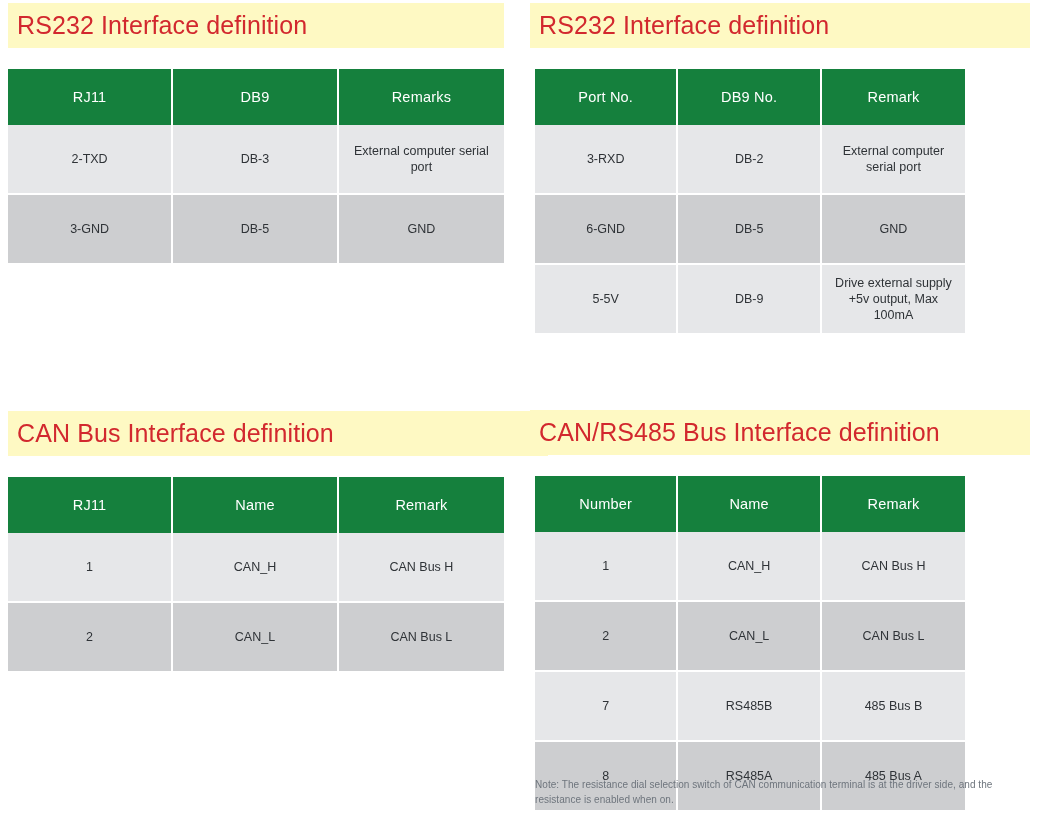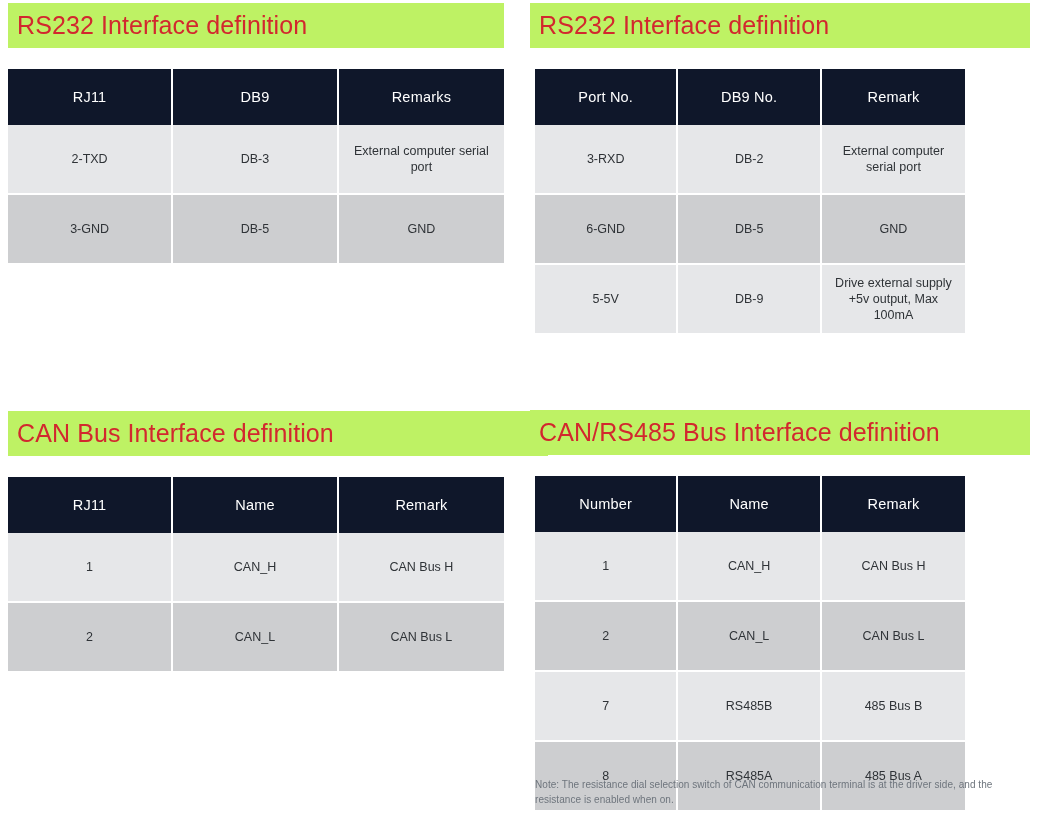--- a/index.html
+++ b/index.html
@@ -14,41 +14,41 @@
     font-family: "Liberation Sans", sans-serif;
     color: #333333;
     overflow: hidden;
   }
 
   .panel {
     position: absolute;
   }
 
   .section-title {
-    background: #bef264;
+    background: #fef9c3;
     color: #D2282E;
     font-size: 25px;
     font-weight: 400;
     letter-spacing: 0.1px;
     line-height: 45px;
     height: 45px;
     padding-left: 9px;
     white-space: nowrap;
     overflow: hidden;
   }
 
   table.spec {
     border-collapse: collapse;
     table-layout: fixed;
     width: 100%;
     margin-top: 21px;
   }
 
   table.spec th {
-    background: #0f172a;
+    background: #15803d;
     color: #ffffff;
     font-size: 14.5px;
     font-weight: 400;
     letter-spacing: 0.2px;
     height: 54px;
     text-align: center;
     vertical-align: middle;
     border-right: 2px solid #ffffff;
     border-bottom: 0;
   }

